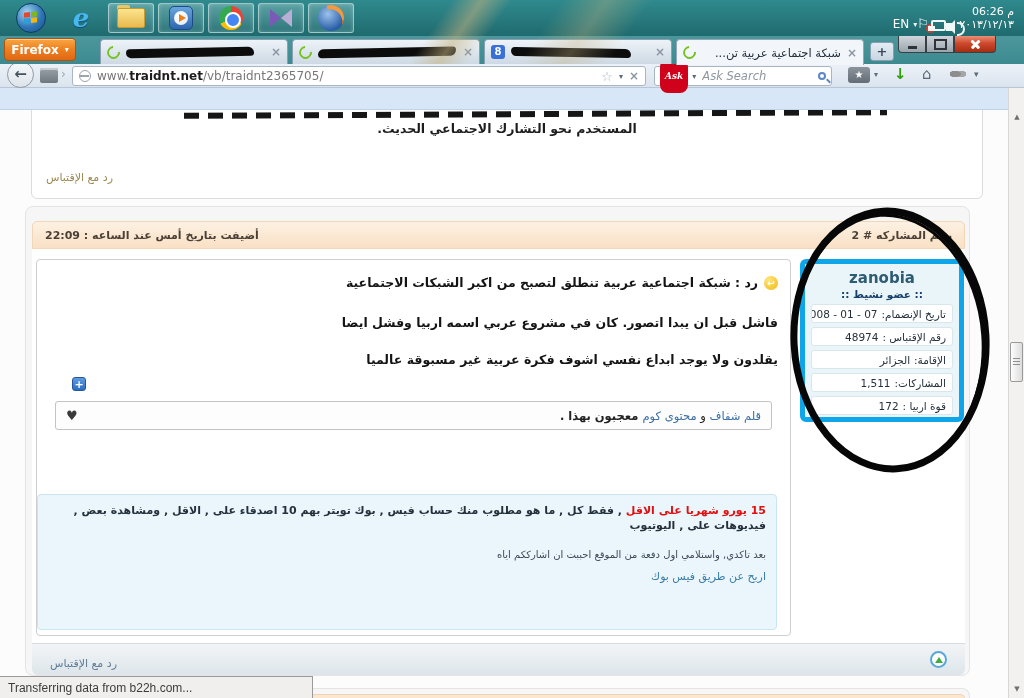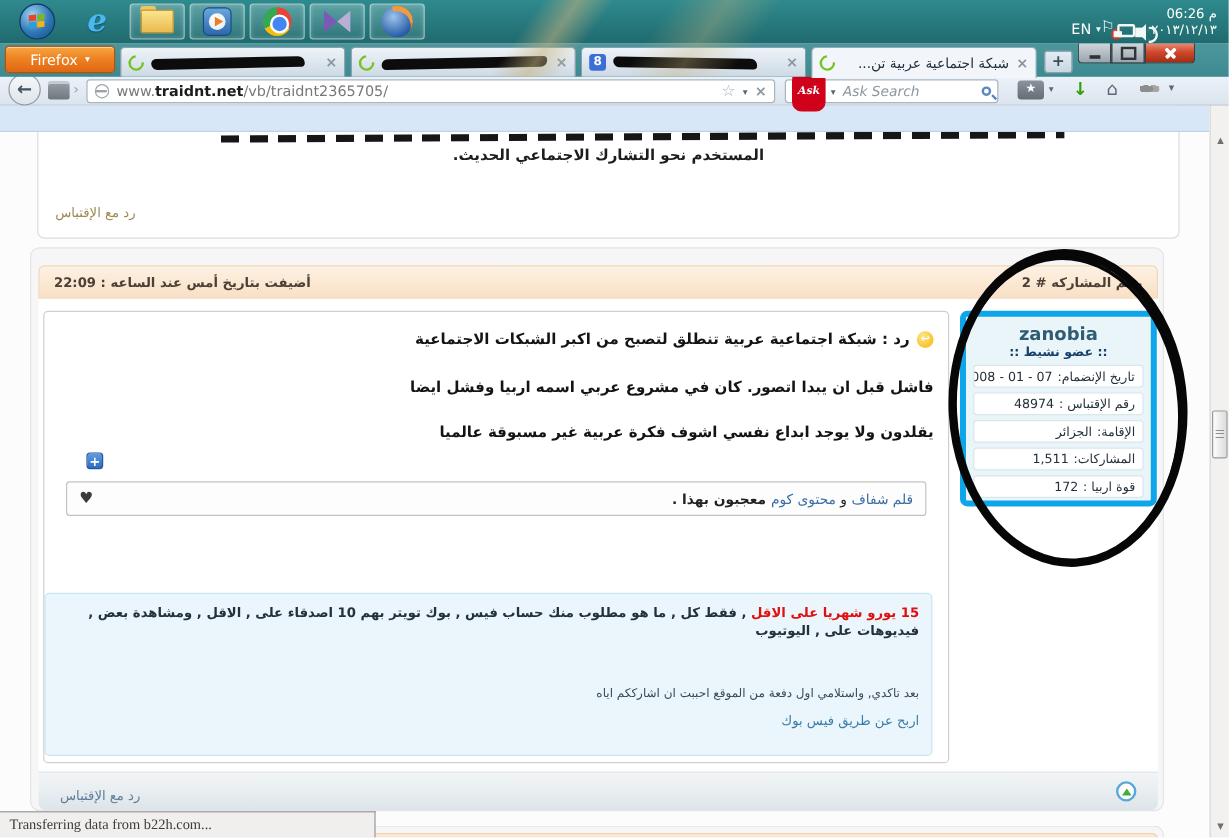--- a/index.html
+++ b/index.html
@@ -41,23 +41,23 @@
   .neticon{width:15px;height:11px;border:2px solid #f0f8f8;border-radius:2px;position:relative}
   .neticon:after{content:"";position:absolute;left:-5px;bottom:-2px;width:7px;height:5px;background:#f0f8f8}
   .spk{width:7px;height:8px;background:#f0f8f8;position:relative;margin-right:6px}
   .spk:before{content:"";position:absolute;left:2px;top:-3px;border-right:7px solid #f0f8f8;border-top:7px solid transparent;border-bottom:7px solid transparent}
   .spk:after{content:"";position:absolute;left:11px;top:-1px;width:6px;height:10px;border:2px solid #f0f8f8;border-left:none;border-radius:0 8px 8px 0}
   .clock{text-align:right;font-size:11px;line-height:13px;color:#fff;padding-right:4px}
 
   
   .titlebar{position:absolute;left:0;top:36px;width:1024px;height:28px;
     background:linear-gradient(180deg,#4c979c,#3c8a90);z-index:30}
-  .ffbtn{position:absolute;left:4px;top:2px;width:92px;height:23px;border-radius:4px;
+  .ffbtn{position:absolute;left:4px;top:2px;width:72px;height:23px;border-radius:4px;
     background:linear-gradient(180deg,#f7a744,#ef8322 45%,#e06713);border:1px solid #b35309;
-    color:#fff;font-weight:normal;font-size:12px;display:flex;align-items:center;justify-content:center;gap:6px;
+    color:#fff;font-weight:bold;font-size:12px;display:flex;align-items:center;justify-content:center;gap:6px;
     box-shadow:inset 0 1px 0 rgba(255,255,255,.5)}
   .ffbtn .car{font-size:8px}
   .tab{position:absolute;top:3px;height:25px;border:1px solid #8aa0b0;border-bottom:none;border-radius:4px 4px 0 0;
     background:linear-gradient(180deg,#eef3f8,#cdd9e4);display:flex;align-items:center;padding:0 6px;gap:6px}
   .tab.active{background:#f2f6fa;border-color:#93a7b6;height:26px;top:3px;z-index:33}
   .tab .title-redacted{flex:1}
   .scrib{height:9px;background:#0c0c0c;border-radius:6px 9px 5px 8px;transform:rotate(-1.2deg)}
   .spinner{width:13px;height:13px;border-radius:50%;border:2px solid #76c325;border-top-color:transparent;transform:rotate(40deg);flex:none}
   .fav8{width:14px;height:14px;border-radius:3px;background:#3a6fd8;color:#fff;font-size:10px;font-weight:bold;text-align:center;line-height:14px;flex:none}
   .tabx{color:#8a97a3;font-size:12px;font-weight:bold;line-height:1;flex:none}
@@ -133,21 +133,21 @@
   .likesbox{position:absolute;top:141px;right:18px;width:717px;height:29px;background:#fdfdfd;border:1px solid #c3c3c3;border-radius:3px;
     display:flex;align-items:center;padding:0 10px;font-size:11.5px;color:#222}
   .likesbox .txt{flex:1;text-align:right}
   .likesbox a{color:#3a6ea5}
   .likesbox b{font-weight:bold}
   .heart{color:#3a3a3a;font-size:13px}
   .sigbox{position:absolute;top:234px;right:13px;width:740px;height:136px;background:#eaf6fb;border:1px solid #c9e5f1;border-radius:4px;
     padding:8px 10px;text-align:right;direction:rtl}
   .sig1{font-size:11px;font-weight:bold;color:#24313c;line-height:15px}
   .sig1 .red{color:#e01010}
-  .sig2{margin-top:40px;font-size:10px;color:#3c4a56;filter:blur(.3px)}
+  .sig2{margin-top:16px;font-size:10px;color:#3c4a56;filter:blur(.3px)}
   .sig3{margin-top:8px;font-size:12px;font-weight:bold;color:#24313c}
   .sig4{margin-top:10px;font-size:11px;color:#3a7ca8}
 
   .profile{position:absolute;left:768px;top:10px;width:164px;height:163px;background:#e9f5f9;border:5px solid #0ea5e9;border-radius:6px;
     padding:5px 6px;direction:rtl}
   .uname{text-align:center;font-size:15px;font-weight:bold;color:#2e5d73}
   .rank{text-align:center;font-size:10.5px;font-weight:bold;color:#16406b;margin-top:1px}
   .frow{background:#fff;border:1px solid #d9e6ec;border-radius:3px;height:19px;margin-top:4px;
     font-size:10.5px;color:#24313c;display:flex;align-items:center;padding:0 6px;gap:4px;white-space:nowrap;overflow:hidden}
   .p2foot{position:absolute;left:6px;top:436px;width:933px;height:32px;border-radius:0 0 6px 6px;
@@ -163,21 +163,21 @@
 
   
   .sbar{position:absolute;left:1008px;top:88px;width:16px;height:610px;background:#f2f1f0;border-left:1px solid #d8d7d6;z-index:7}
   .sarrow{position:absolute;left:1px;width:14px;height:15px;text-align:center;font-size:7px;color:#6f6f6f;line-height:15px}
   .sthumb{position:absolute;left:1px;top:254px;width:13px;height:40px;border:1px solid #9a9a9a;border-radius:2px;
     background:linear-gradient(90deg,#fdfdfd,#dcdcdc);display:flex;align-items:center;justify-content:center}
   .sthumb:after{content:"";width:7px;height:8px;background:repeating-linear-gradient(180deg,#8f8f8f 0 1px,transparent 1px 3px)}
 
   
   .statusbar{position:absolute;left:0;top:676px;width:313px;height:22px;background:#f0efee;border:1px solid #9a9a9a;border-left:none;border-bottom:none;
-    font-size:12px;color:#3c3c3c;display:flex;align-items:center;padding-left:8px;z-index:25;font-family:Liberation Serif, serif}
+    font-size:12px;color:#3c3c3c;display:flex;align-items:center;padding-left:8px;z-index:25;font-family:Liberation Sans, sans-serif}
 </style>
 </head>
 <body>
 
 <div class="taskbar">
   <div class="tb-item">
     <div class="orb">
       <div class="winflag">
           <i class="wf1"></i>
           <i class="wf2"></i>

